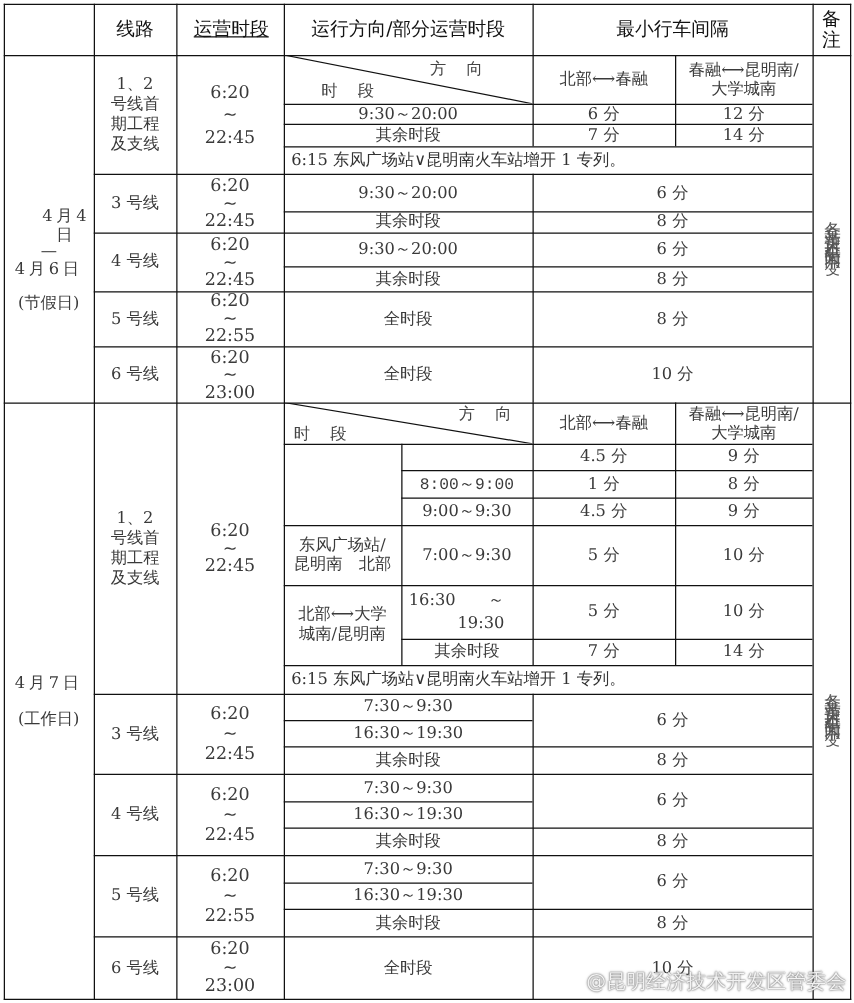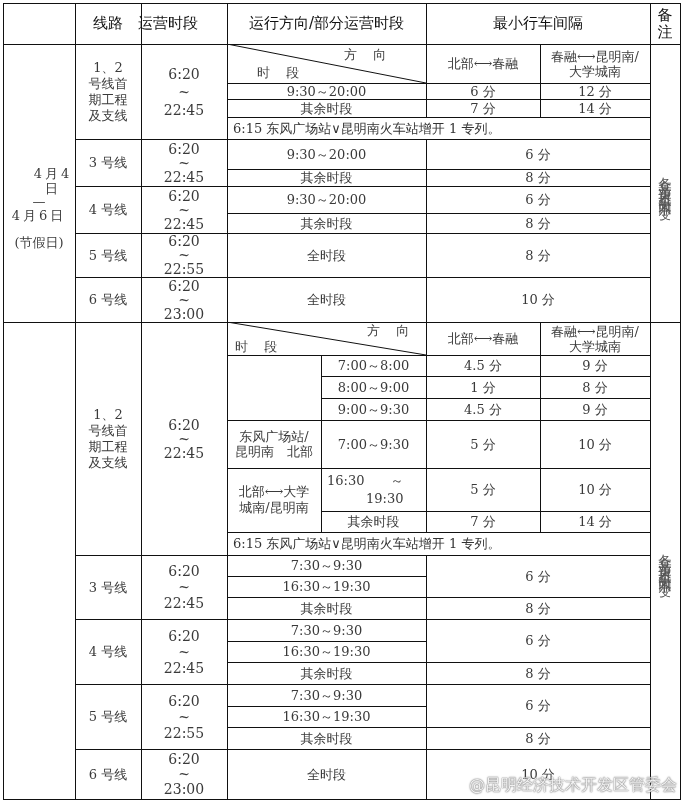--- a/index.html
+++ b/index.html
@@ -74,21 +74,21 @@
   <div class="hl" style="left:227px;top:641px;width:199px;"></div>
   <div class="hl" style="left:227px;top:662px;width:423px;"></div>
   <div class="hl" style="left:75px;top:684px;width:575px;"></div>
 
   <div class="hl" style="left:227px;top:706px;width:199px;"></div>
   <div class="hl" style="left:227px;top:727px;width:423px;"></div>
   <div class="hl" style="left:75px;top:749px;width:575px;"></div>
   <div class="hl" style="left:3px;top:799px;width:678px;"></div>
 
   <div class="c h" style="left:75px;top:3px;width:66px;height:41px;">线路</div>
-  <div class="c h" style="left:125px;top:3px;width:86px;height:41px;">运营时段</div>
+  <div class="c h" style="left:142px;top:3px;width:86px;height:41px;text-decoration:underline;">运营时段</div>
   <div class="c h" style="left:227px;top:3px;width:199px;height:41px;">运行方向/部分运营时段</div>
   <div class="c h" style="left:426px;top:3px;width:224px;height:41px;">最小行车间隔</div>
   <div class="c h" style="left:650px;top:3px;width:30px;height:41px;padding:0 6px;line-height:17px;">备注</div>
 
   <div class="c" style="left:3px;top:44px;width:72px;height:278px;flex-direction:column;">
     <span style="margin-top:50px;letter-spacing:3px;margin-left:28px;">4月4日</span>
     <span style="line-height:12px;">—</span>
     <span style="letter-spacing:3px;">4月6日</span>
     <span style="margin-top:12px;">(节假日)</span>
   </div>
@@ -144,39 +144,42 @@
   <div class="c ml" style="left:141px;top:277px;width:86px;height:45px;line-height:14px;font-size:14px;">6:20
 ~
 23:00</div>
   <div class="c" style="left:227px;top:277px;width:199px;height:45px;">全时段</div>
   <div class="c" style="left:426px;top:277px;width:224px;height:45px;">10 分</div>
 
   <div class="c" style="left:650px;top:44px;width:30px;height:278px;">
     <span class="vert">各车站首末班车时间不变</span>
   </div>
 
+  <div class="c" style="left:3px;top:322px;width:72px;height:477px;flex-direction:column;">
+    <span style="letter-spacing:3px;">4月7日</span>
+    <span style="margin-top:14px;">(工作日)</span>
+  </div>
 
   <div class="c" style="left:75px;top:322px;width:66px;height:233px;padding:0 12px;line-height:16px;">1、2号线首期工程及支线</div>
   <div class="c ml" style="left:141px;top:322px;width:86px;height:233px;line-height:14px;font-size:14px;">6:20
 ~
 22:45</div>
   <div class="diag" style="left:227px;top:322px;width:199px;height:33px;">
     <svg width="199" height="33">
         <line x1="0" y1="0" x2="199" y2="33" stroke="#111" stroke-width="1"></line>
       </svg>
     <span class="lbl-dir" style="left:140px;top:0px;">方 向</span>
     <span class="lbl-time" style="left:8px;top:16px;">时 段</span>
   </div>
   <div class="c" style="left:426px;top:322px;width:114px;height:33px;">北部⟷春融</div>
   <div class="c" style="left:540px;top:322px;width:110px;height:33px;padding:0 8px;">春融⟷昆明南/大学城南</div>
 
-  <div class="c" style="left:321px;top:355px;width:105px;height:21px;">7:00～8:00</div>
   <div class="c" style="left:426px;top:355px;width:114px;height:21px;">4.5 分</div>
   <div class="c" style="left:540px;top:355px;width:110px;height:21px;">9 分</div>
-  <div class="c" style="left:321px;top:376px;width:105px;height:22px;">8:00～9:00</div>
+  <div class="c" style="left:321px;top:376px;width:105px;height:22px;font-family:Liberation Mono, monospace;">8:00～9:00</div>
   <div class="c" style="left:426px;top:376px;width:114px;height:22px;">1 分</div>
   <div class="c" style="left:540px;top:376px;width:110px;height:22px;">8 分</div>
   <div class="c" style="left:321px;top:398px;width:105px;height:22px;">9:00～9:30</div>
   <div class="c" style="left:426px;top:398px;width:114px;height:22px;">4.5 分</div>
   <div class="c" style="left:540px;top:398px;width:110px;height:22px;">9 分</div>
 
   <div class="c" style="left:227px;top:420px;width:94px;height:48px;padding:0 6px;line-height:15px;">东风广场站/昆明南　北部</div>
   <div class="c" style="left:321px;top:420px;width:105px;height:48px;">7:00～9:30</div>
   <div class="c" style="left:426px;top:420px;width:114px;height:48px;">5 分</div>
   <div class="c" style="left:540px;top:420px;width:110px;height:48px;">10 分</div>

